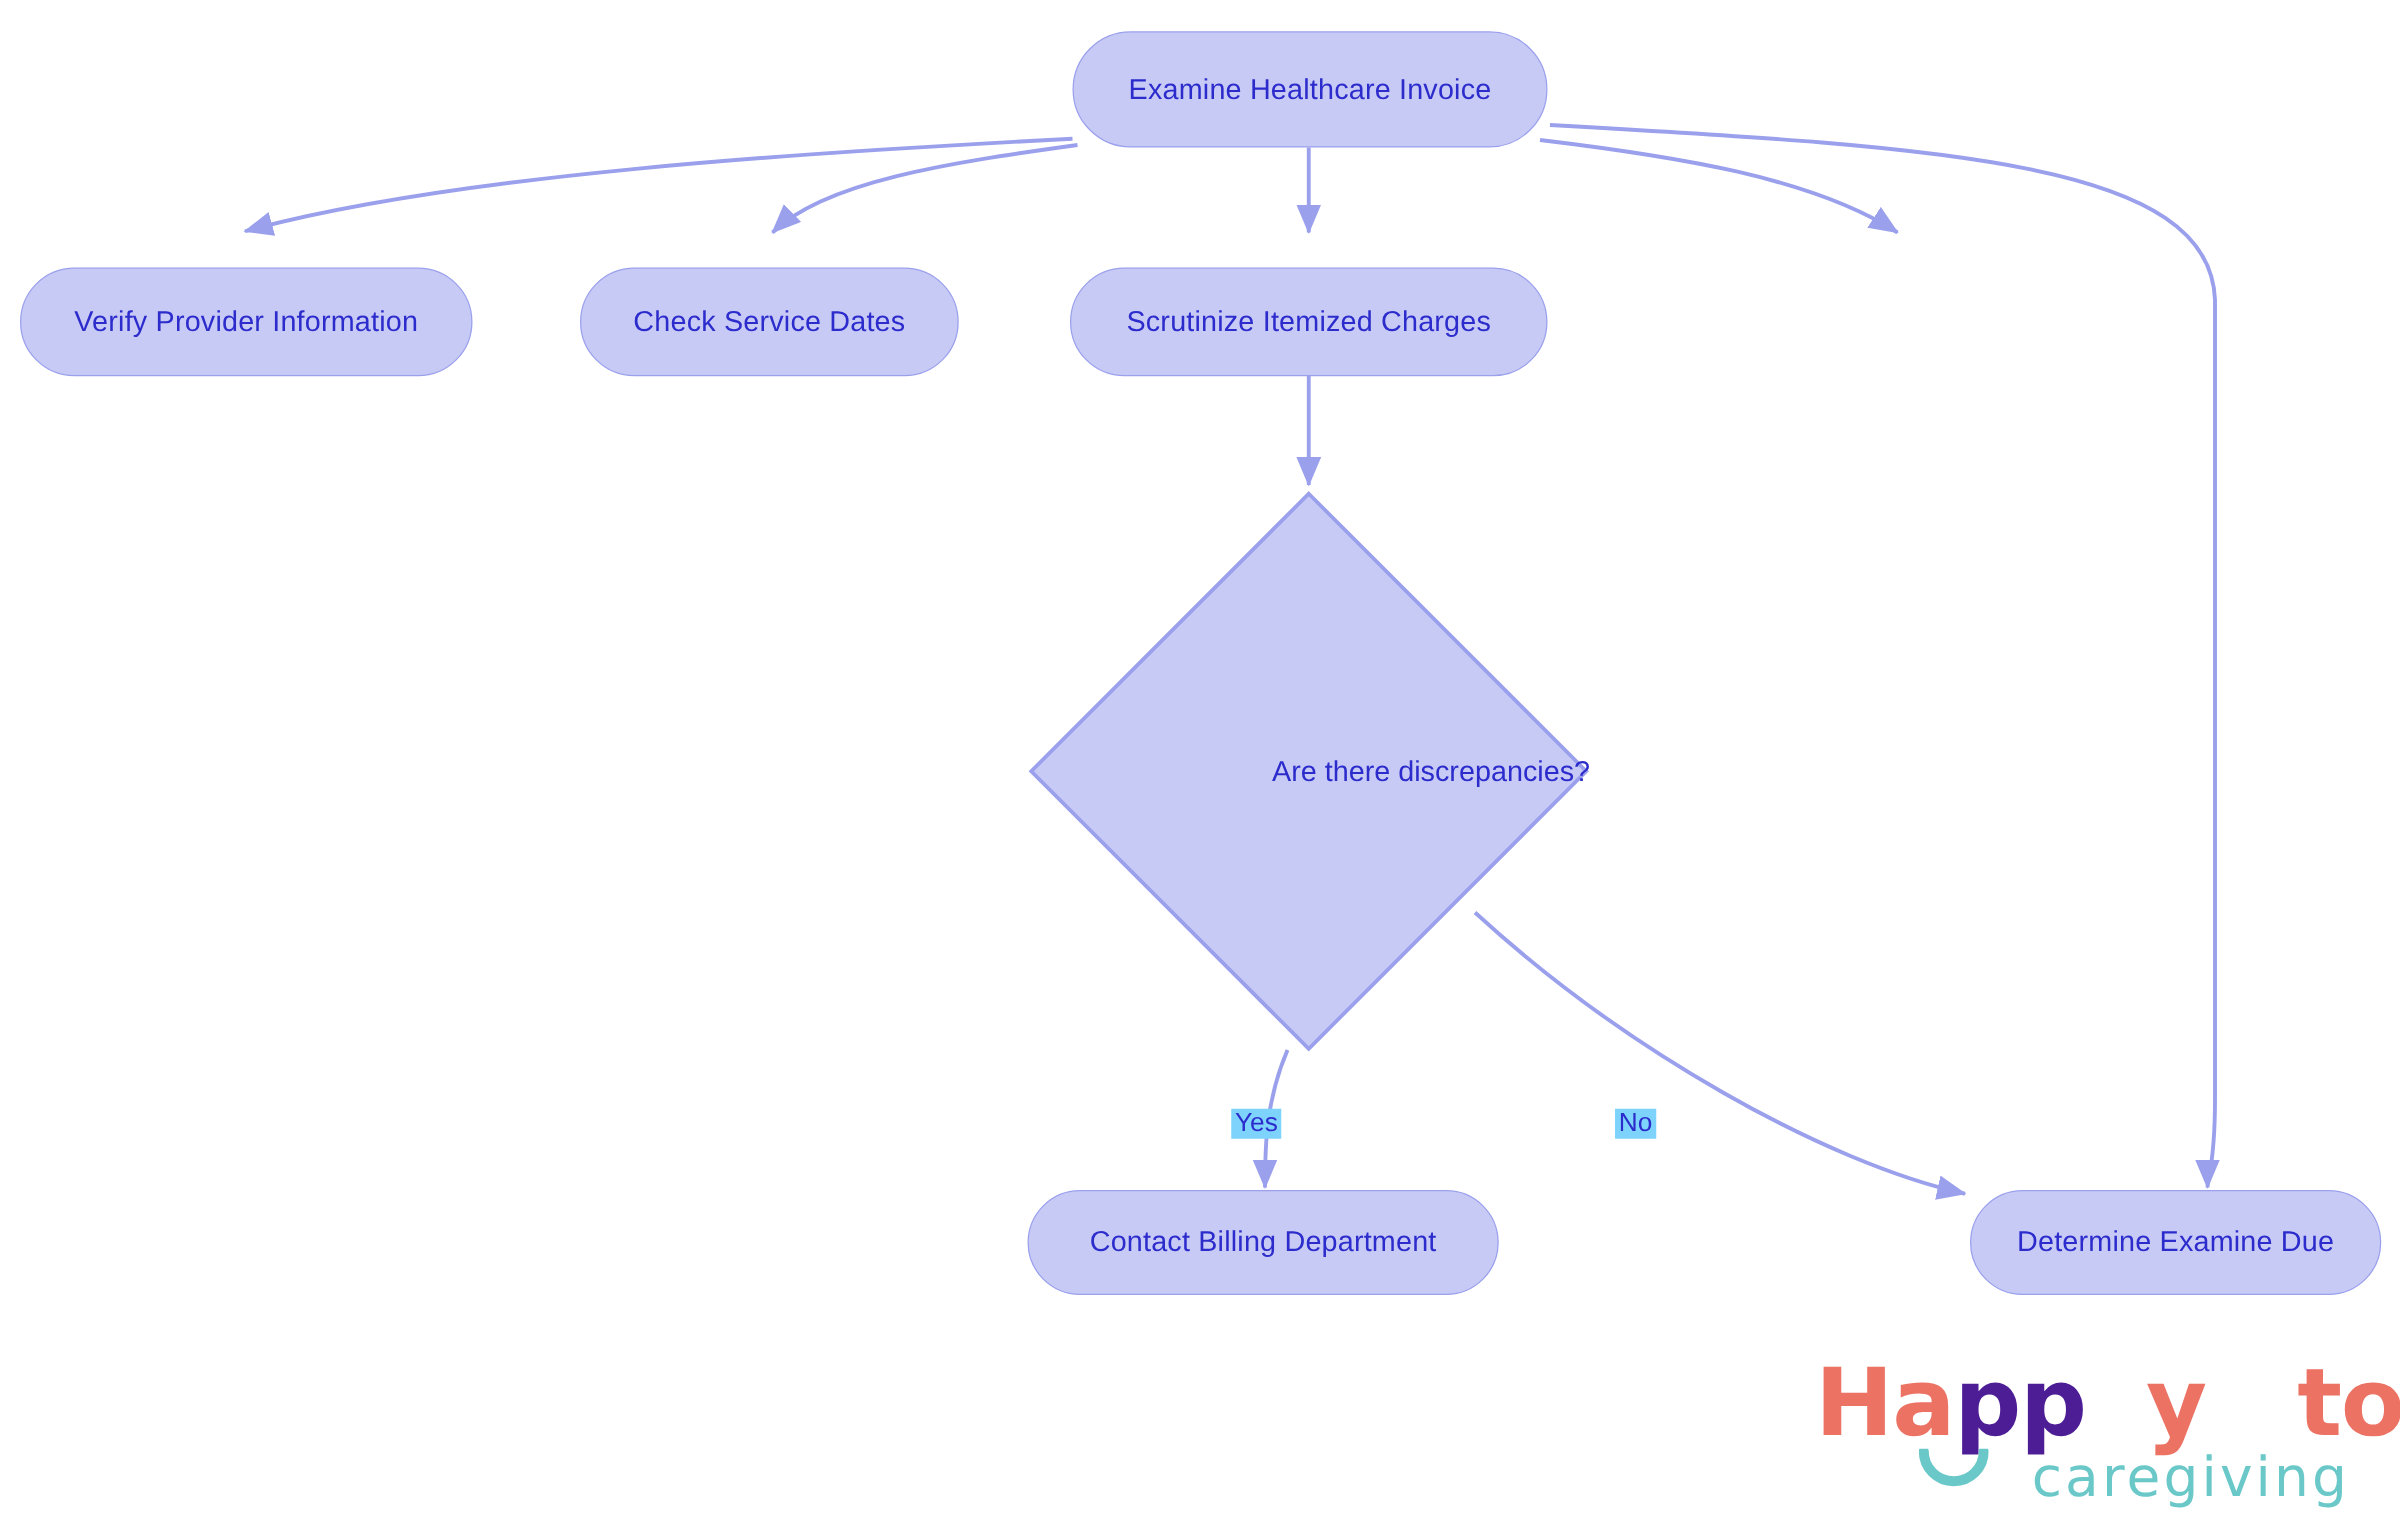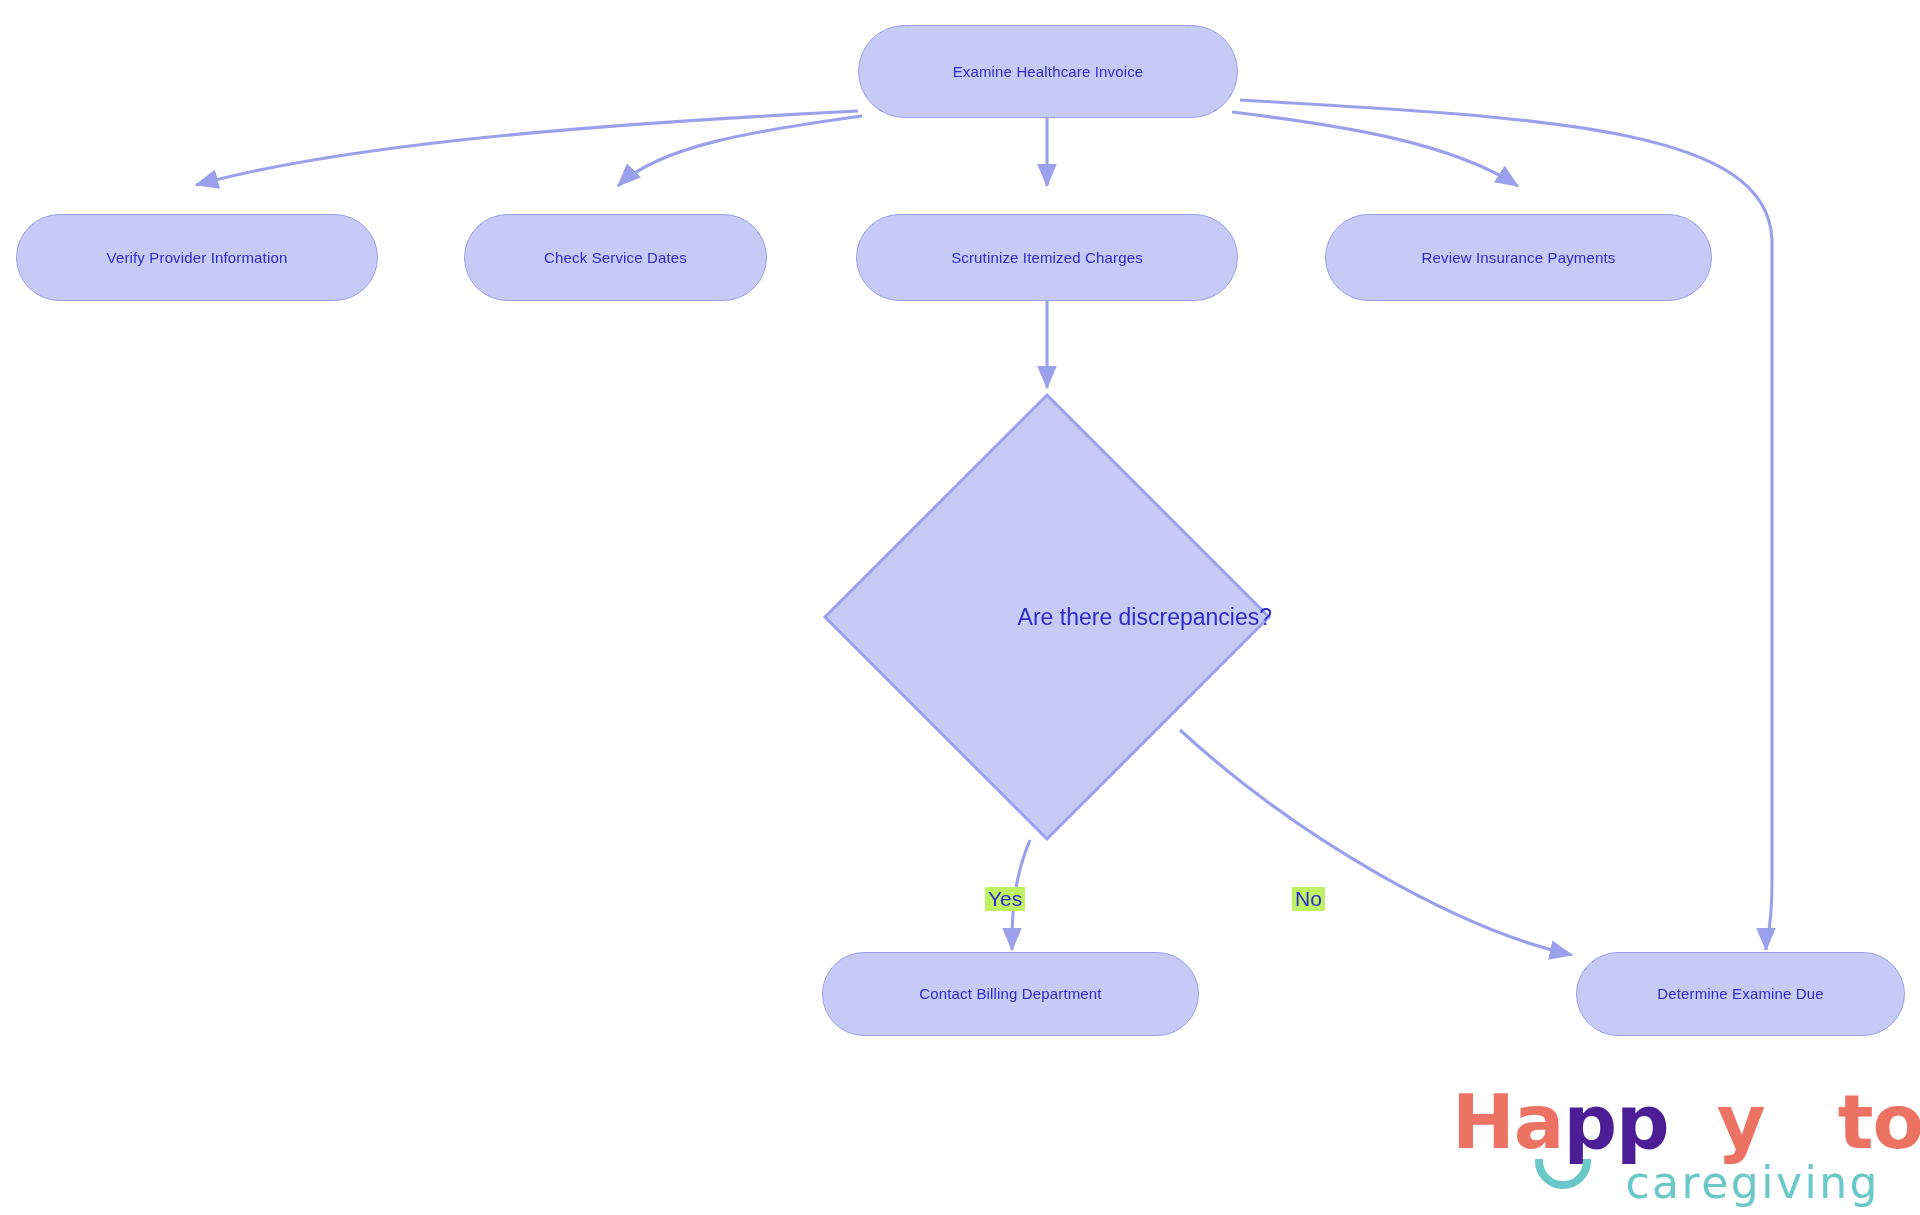--- a/index.html
+++ b/index.html
@@ -34,21 +34,21 @@
   .node {
     position: absolute;
     box-sizing: border-box;
     background: #c8caf6;
     border: 1.6px solid #9aa0ec;
     color: #2c2ccc;
     display: flex;
     align-items: center;
     justify-content: center;
     text-align: center;
-    font-size: 15px;
+    font-size: 23px;
     font-weight: 400;
     letter-spacing: 0.15px;
     line-height: 1.2;
     white-space: nowrap;
     font-family: "Liberation Sans", sans-serif;
   }
   .node.pill {
     border-radius: 999px;
   }
 
@@ -74,21 +74,21 @@
     font-family: "Liberation Sans", sans-serif;
   }
 
   
   .edge-label {
     position: absolute;
     color: #2c2ccc;
     font-size: 21px;
     font-family: "Liberation Sans", sans-serif;
     white-space: nowrap;
-    background: #bef264;
+    background: #7dd3fc;
     padding: 0 3px;
   }
 
   
   #logo {
     position: absolute;
     right: 36px;
     bottom: 10px;
     width: 480px;
     height: 120px;
@@ -167,23 +167,20 @@
   </div>
 
   <div class="node pill" style="left:856px; top:214px; width:382px; height:87px;">
     <span>Scrutinize Itemized Charges</span>
   </div>
 
   <div class="node pill" style="left:464px; top:214px; width:303px; height:87px;">
     <span>Check Service Dates</span>
   </div>
 
-  <div class="node pill" style="left:1325px; top:214px; width:387px; height:87px;">
-    <span>Review Insurance Payments</span>
-  </div>
 
   <div class="diamond-wrap" style="left:822px; top:392px; width:450px; height:450px;">
     <svg class="diamond-shape" viewBox="0 0 450 450" preserveAspectRatio="none">
       <polygon points="225,3 447,225 225,447 3,225" fill="#c8caf6" stroke="#9aa0ec" stroke-width="3"></polygon>
     </svg>
     <span class="diamond-label">Are there discrepancies?</span>
   </div>
 
   <div class="node pill" style="left:822px; top:952px; width:377px; height:84px;">
     <span>Contact Billing Department</span>

